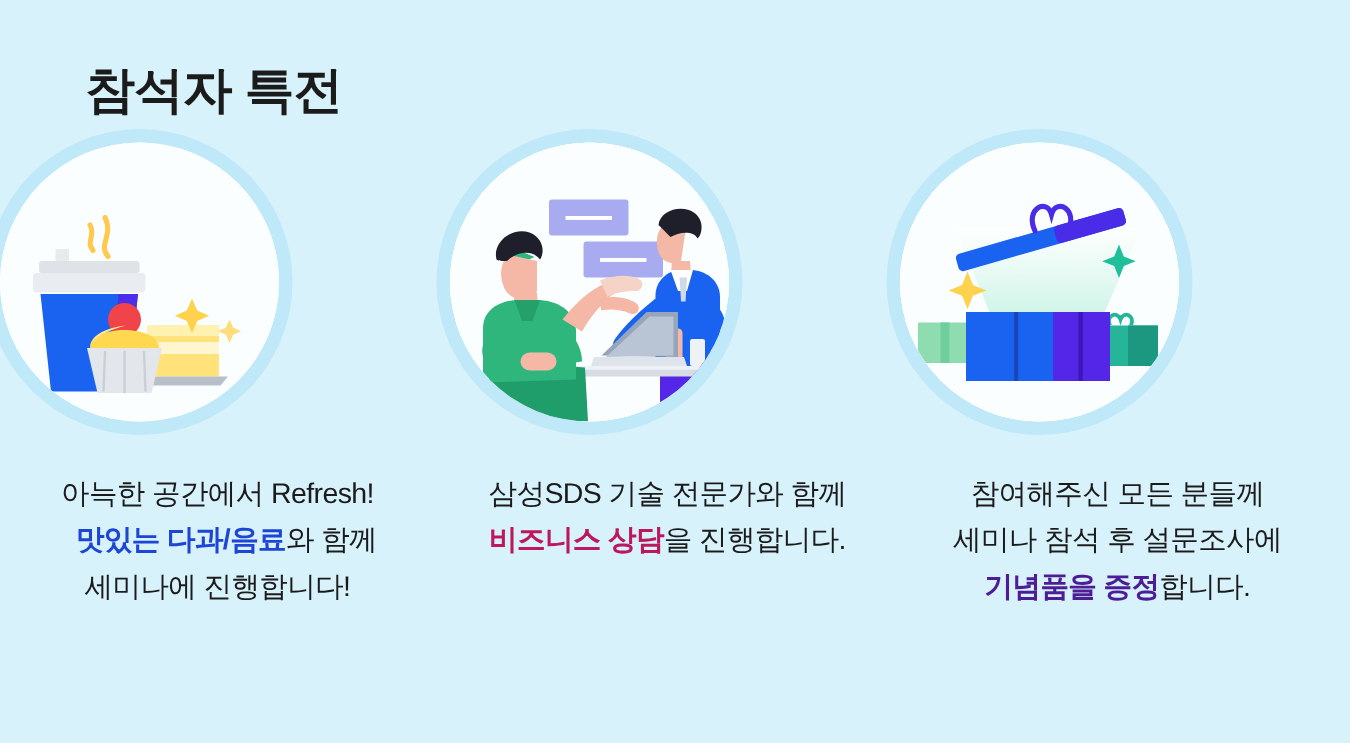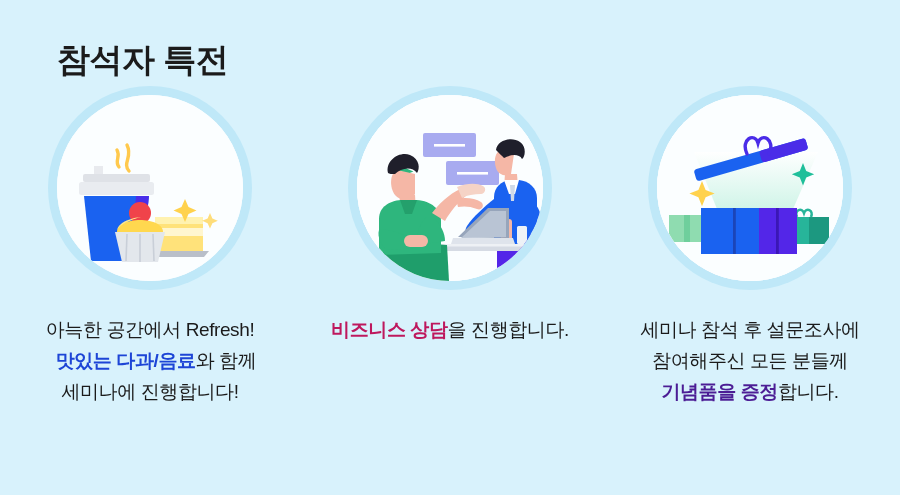--- a/index.html
+++ b/index.html
@@ -14,21 +14,21 @@
   .page-title{
     position:absolute;left:57px;top:40px;
     font-size:33px;font-weight:bold;color:#1b1b1b;
     letter-spacing:-0.5px;line-height:1.2;
   }
 
   .cols{
     position:absolute;left:0;top:95px;width:900px;
     display:flex;flex-direction:row;
   }
-  .col{width:300px;display:flex;flex-direction:column;align-items:center;}
+  .col{width:300px;display:flex;flex-direction:column;align-items:flex-start;}
 
   
   .circle{
     position:relative;width:186px;height:186px;border-radius:50%;
     background:#fbfeff;
     box-shadow:0 0 0 9px #bfe8f8;
     display:flex;align-items:center;justify-content:center;
     overflow:visible;
   }
   .circle .clip{
@@ -162,20 +162,21 @@
 
               <path d="M22 135 C30 133 44 138 56 145 L60 153 L30 155 C24 150 20 142 22 135 Z" fill="#2eb67d"></path>
               <rect x="47" y="140" width="24" height="12" rx="6" fill="#f5b7a6"></rect>
             </g>
 
             <rect x="160" y="131" width="10" height="18" rx="1.5" fill="#eef2f7"></rect>
           </svg>
         </div>
       </div>
       <div class="caption">
+          <span class="ln"><span>삼성SDS 기술 전문가와 함께</span></span>
           <span class="ln"><span class="hl" style="color: #be185d;">비즈니스 상담</span><span>을 진행합니다.</span></span>
         </div>
     </div>
 
     <div class="col">
       <div class="circle" style="box-shadow: rgb(191, 232, 248) 0px 0px 0px 9px; background: rgb(251, 254, 255);">
         <div class="clip">
           <svg width="186" height="186" viewBox="0 0 186 186">
             <defs>
               <linearGradient id="beam" x1="0" y1="0" x2="0" y2="1">
@@ -207,20 +208,20 @@
             <path d="M90 59 C83 44 98 37 101 48 C104 37 119 44 112 59" fill="none" stroke="#4a2ce8" stroke-width="3.4" stroke-linecap="round"></path>
 
             <g>
               <path d="M45 86 L48.6 95 L57.6 98.6 L48.6 102.2 L45 111.2 L41.4 102.2 L32.4 98.6 L41.4 95 Z" fill="#ffd24d"></path>
               <path d="M146 68 L149.2 76 L157.2 79.2 L149.2 82.4 L146 90.4 L142.8 82.4 L134.8 79.2 L142.8 76 Z" fill="#1fbf9a"></path>
             </g>
           </svg>
         </div>
       </div>
       <div class="caption">
+          <span class="ln"><span>참여해주신 모든 분들께</span></span>
           <span class="ln"><span>세미나 참석 후 설문조사에</span></span>
-          <span class="ln"><span>참여해주신 모든 분들께</span></span>
           <span class="ln"><span class="hl" style="color: #4c1d95;">기념품을 증정</span><span>합니다.</span></span>
         </div>
     </div>
 
   </div>
 </div>
 
 </body></html>

